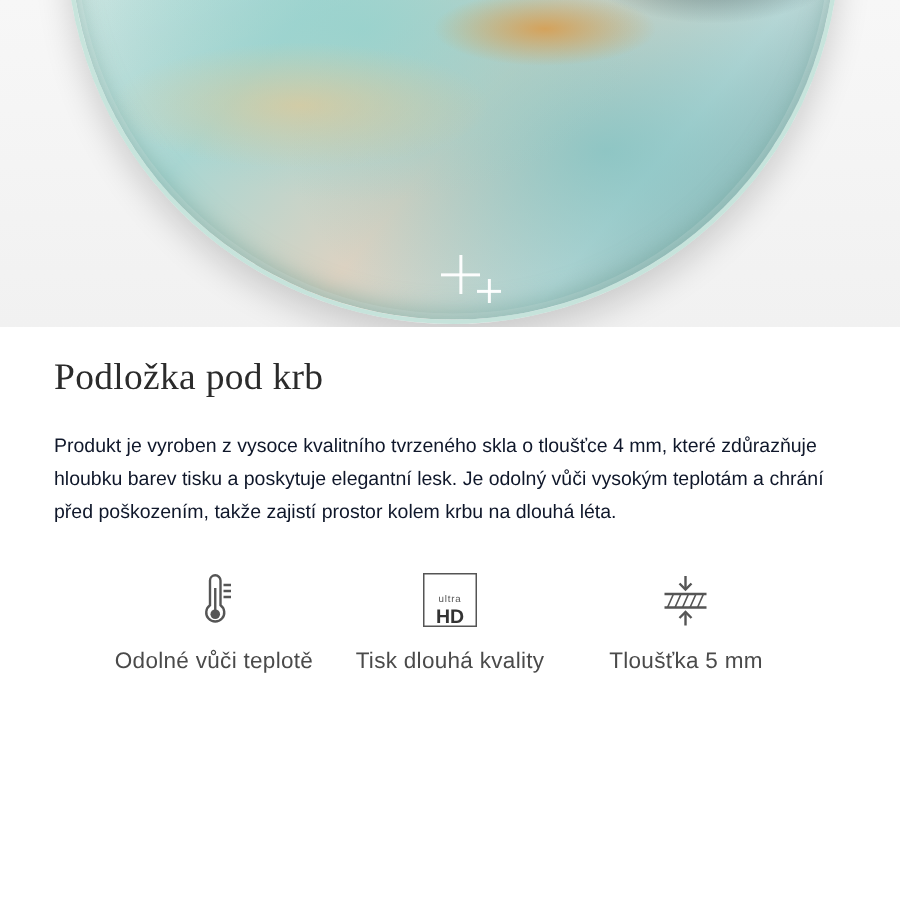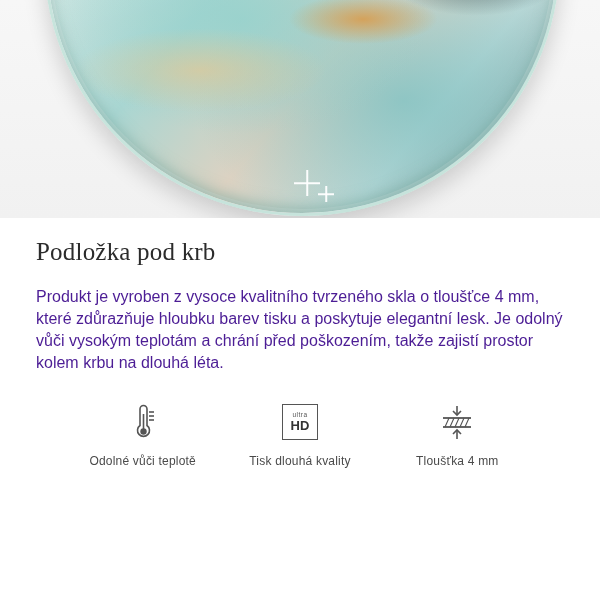--- a/index.html
+++ b/index.html
@@ -105,23 +105,23 @@
     font-family: "Liberation Serif", serif;
     font-size: 25px;
     line-height: 32px;
     color: #2b2b2b;
     font-weight: 400;
     margin: 0 0 18px 0;
     letter-spacing: 0.2px;
   }
   .title .line2 { display: block; }
   .para {
-    font-size: 16px;
+    font-size: 13px;
     line-height: 22px;
-    color: #4c1d95;
+    color: #0f172a;
     margin: 0;
     max-width: 536px;
   }
 
   
   .features {
     margin-top: 26px;
     padding: 0 28px;
     display: grid;
     grid-template-columns: repeat(3, 1fr);
@@ -133,32 +133,32 @@
     align-items: center;
   }
   .feature-icon {
     height: 44px;
     display: flex;
     align-items: center;
     justify-content: center;
   }
   .feature-label {
     margin-top: 10px;
-    font-size: 12px;
+    font-size: 15px;
     color: #4a4a4a;
     letter-spacing: 0.2px;
   }
   .ultrahd {
     width: 34px;
     height: 34px;
     border: 1.6px solid #555;
     display: flex;
     flex-direction: column;
     align-items: center;
-    justify-content: center;
+    justify-content: flex-end;
     line-height: 1;
   }
   .ultrahd .u { font-size: 6.5px; letter-spacing: 0.5px; color: #555; }
   .ultrahd .hd { font-size: 13px; font-weight: bold; color: #333; margin-top: 1px; }
 </style>
 </head>
 <body>
 
 <div class="page">
 
@@ -213,18 +213,18 @@
           <svg width="46" height="40" viewBox="0 0 46 40" fill="none" stroke="#555" stroke-width="1.6">
             <line x1="23" y1="4" x2="23" y2="12"></line>
             <path d="M19 9 L23 13 L27 9"></path>
             <line x1="9" y1="16" x2="37" y2="16" stroke-width="1.8"></line>
             <line x1="9" y1="25" x2="37" y2="25" stroke-width="1.8"></line>
             <path d="M11 25 L15 16 M16 25 L20 16 M21 25 L25 16 M26 25 L30 16 M31 25 L35 16" stroke-width="1.1"></path>
             <line x1="23" y1="37" x2="23" y2="29"></line>
             <path d="M19 32 L23 28 L27 32"></path>
           </svg>
         </div>
-        <div class="feature-label">Tloušťka 4 mm</div>
+        <div class="feature-label">Tloušťka 5 mm</div>
       </div>
 
     </div>
   </div>
 </div>
 
 </body></html>

